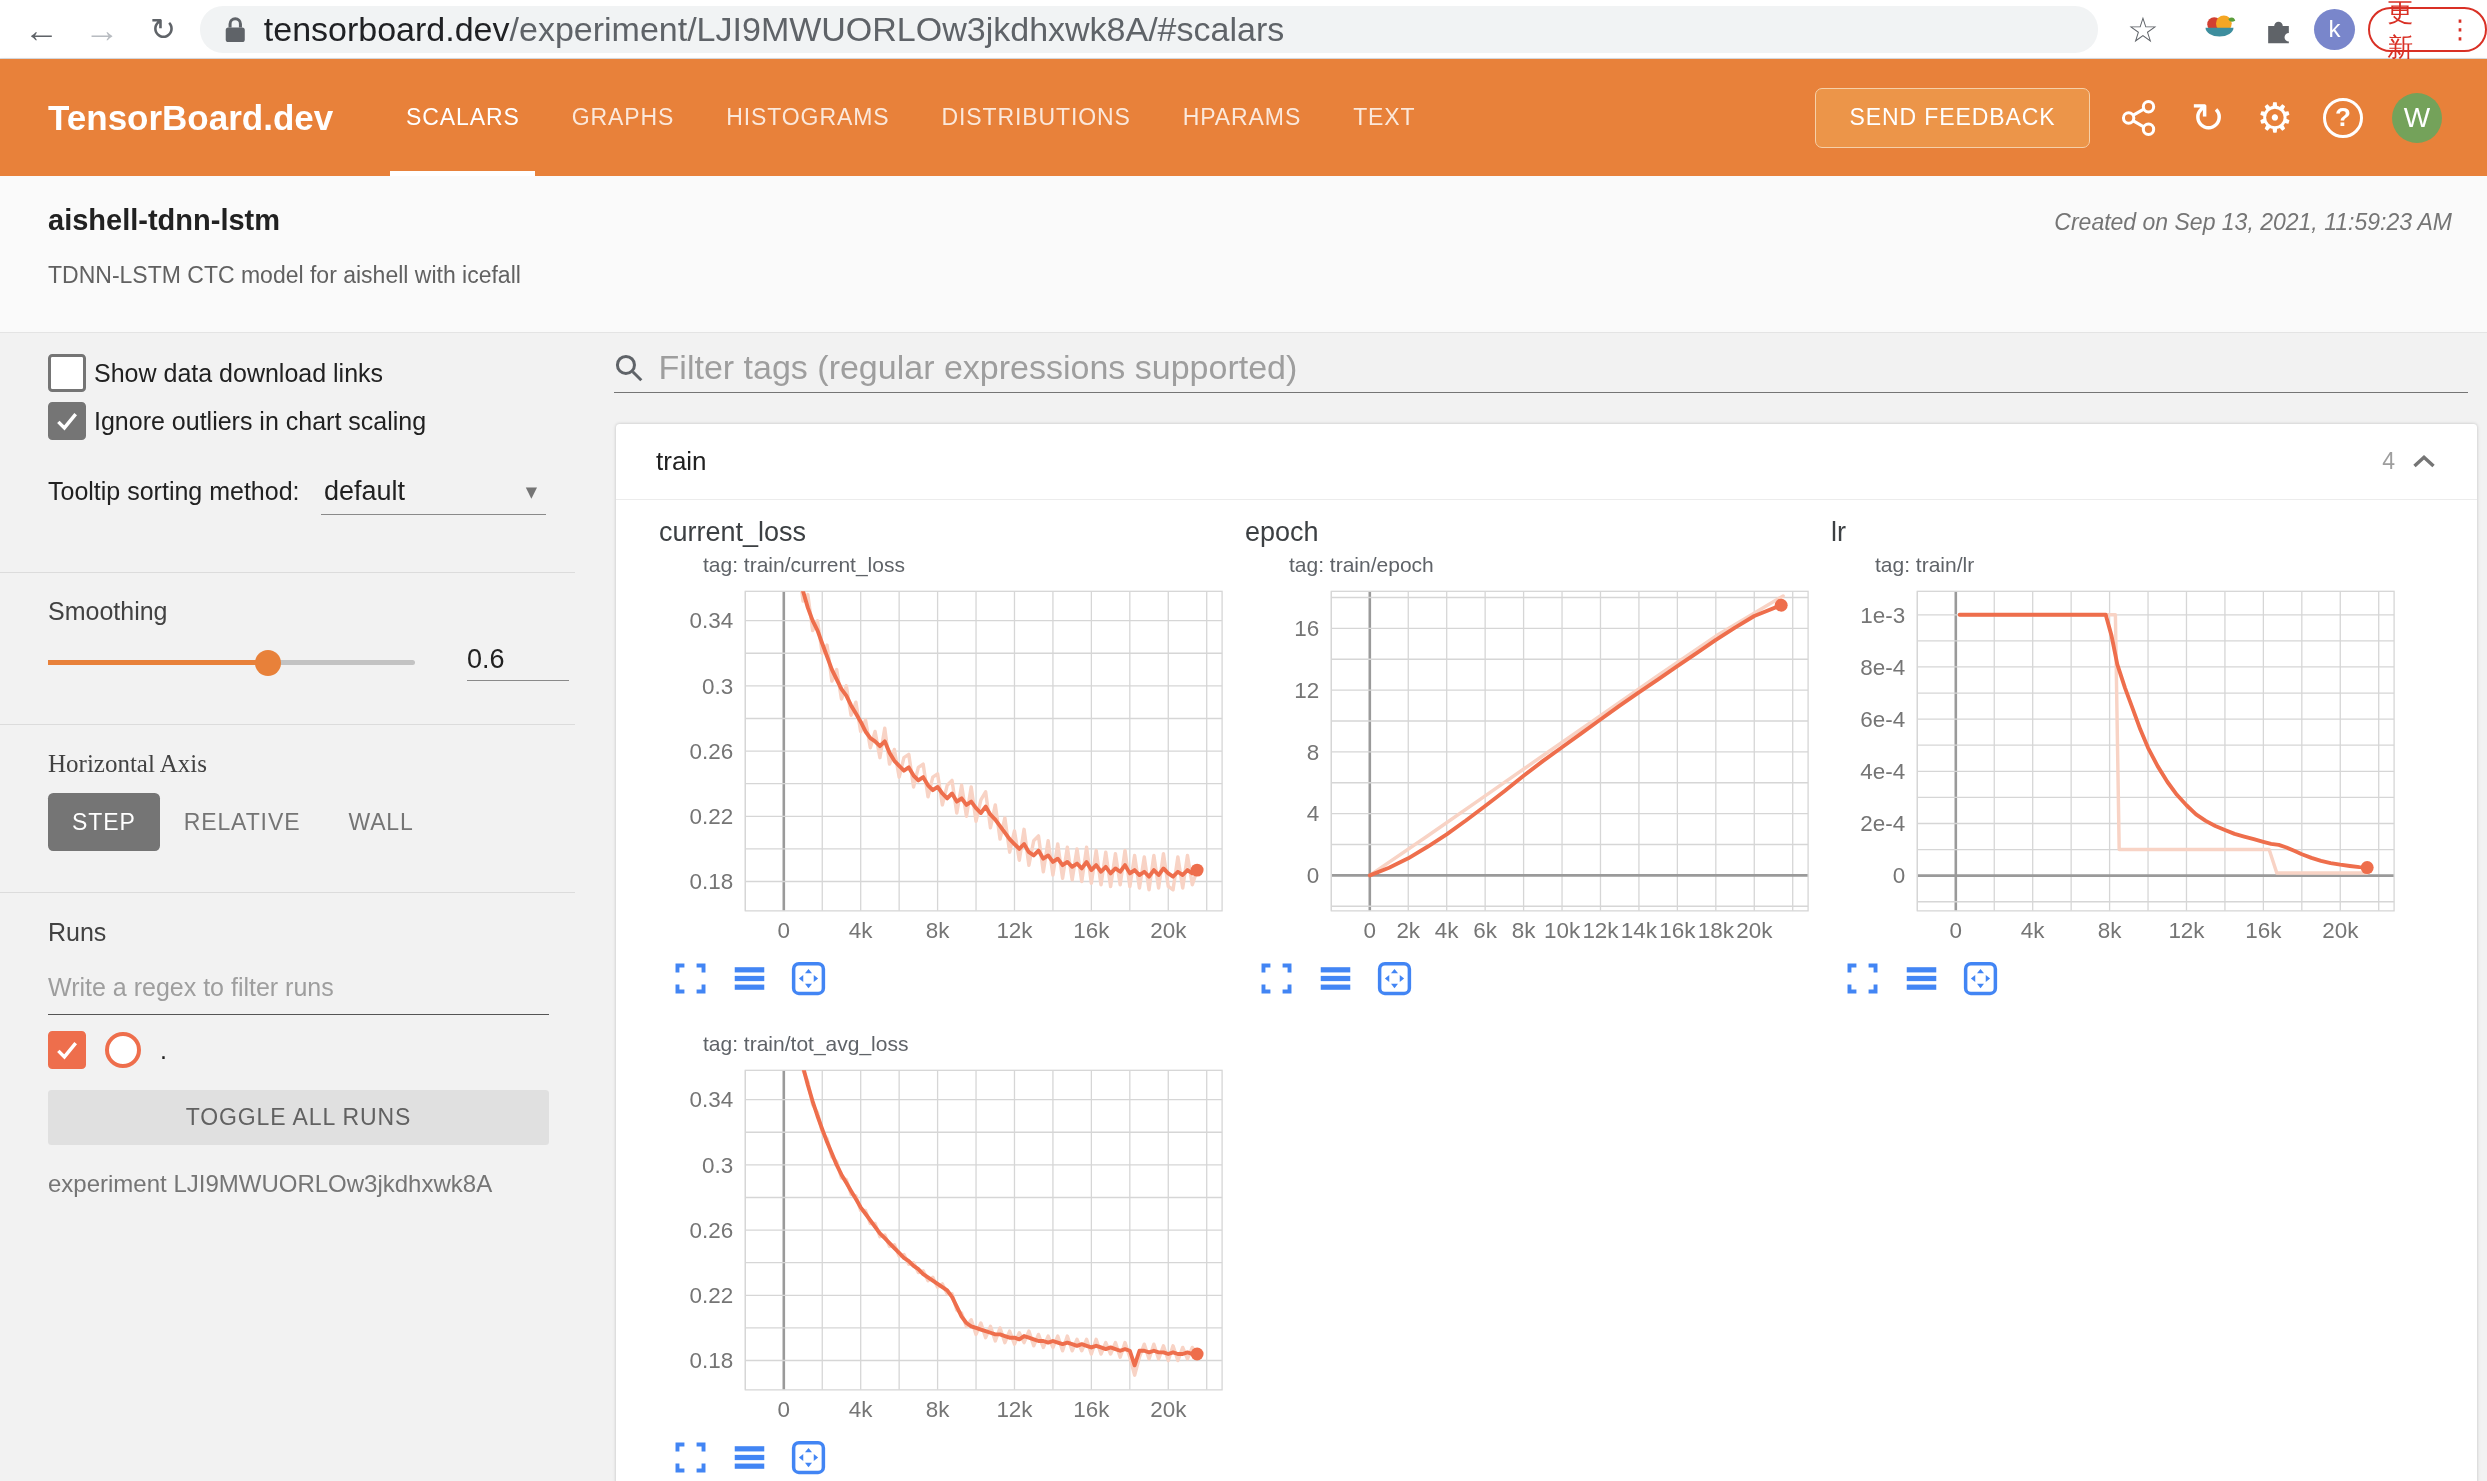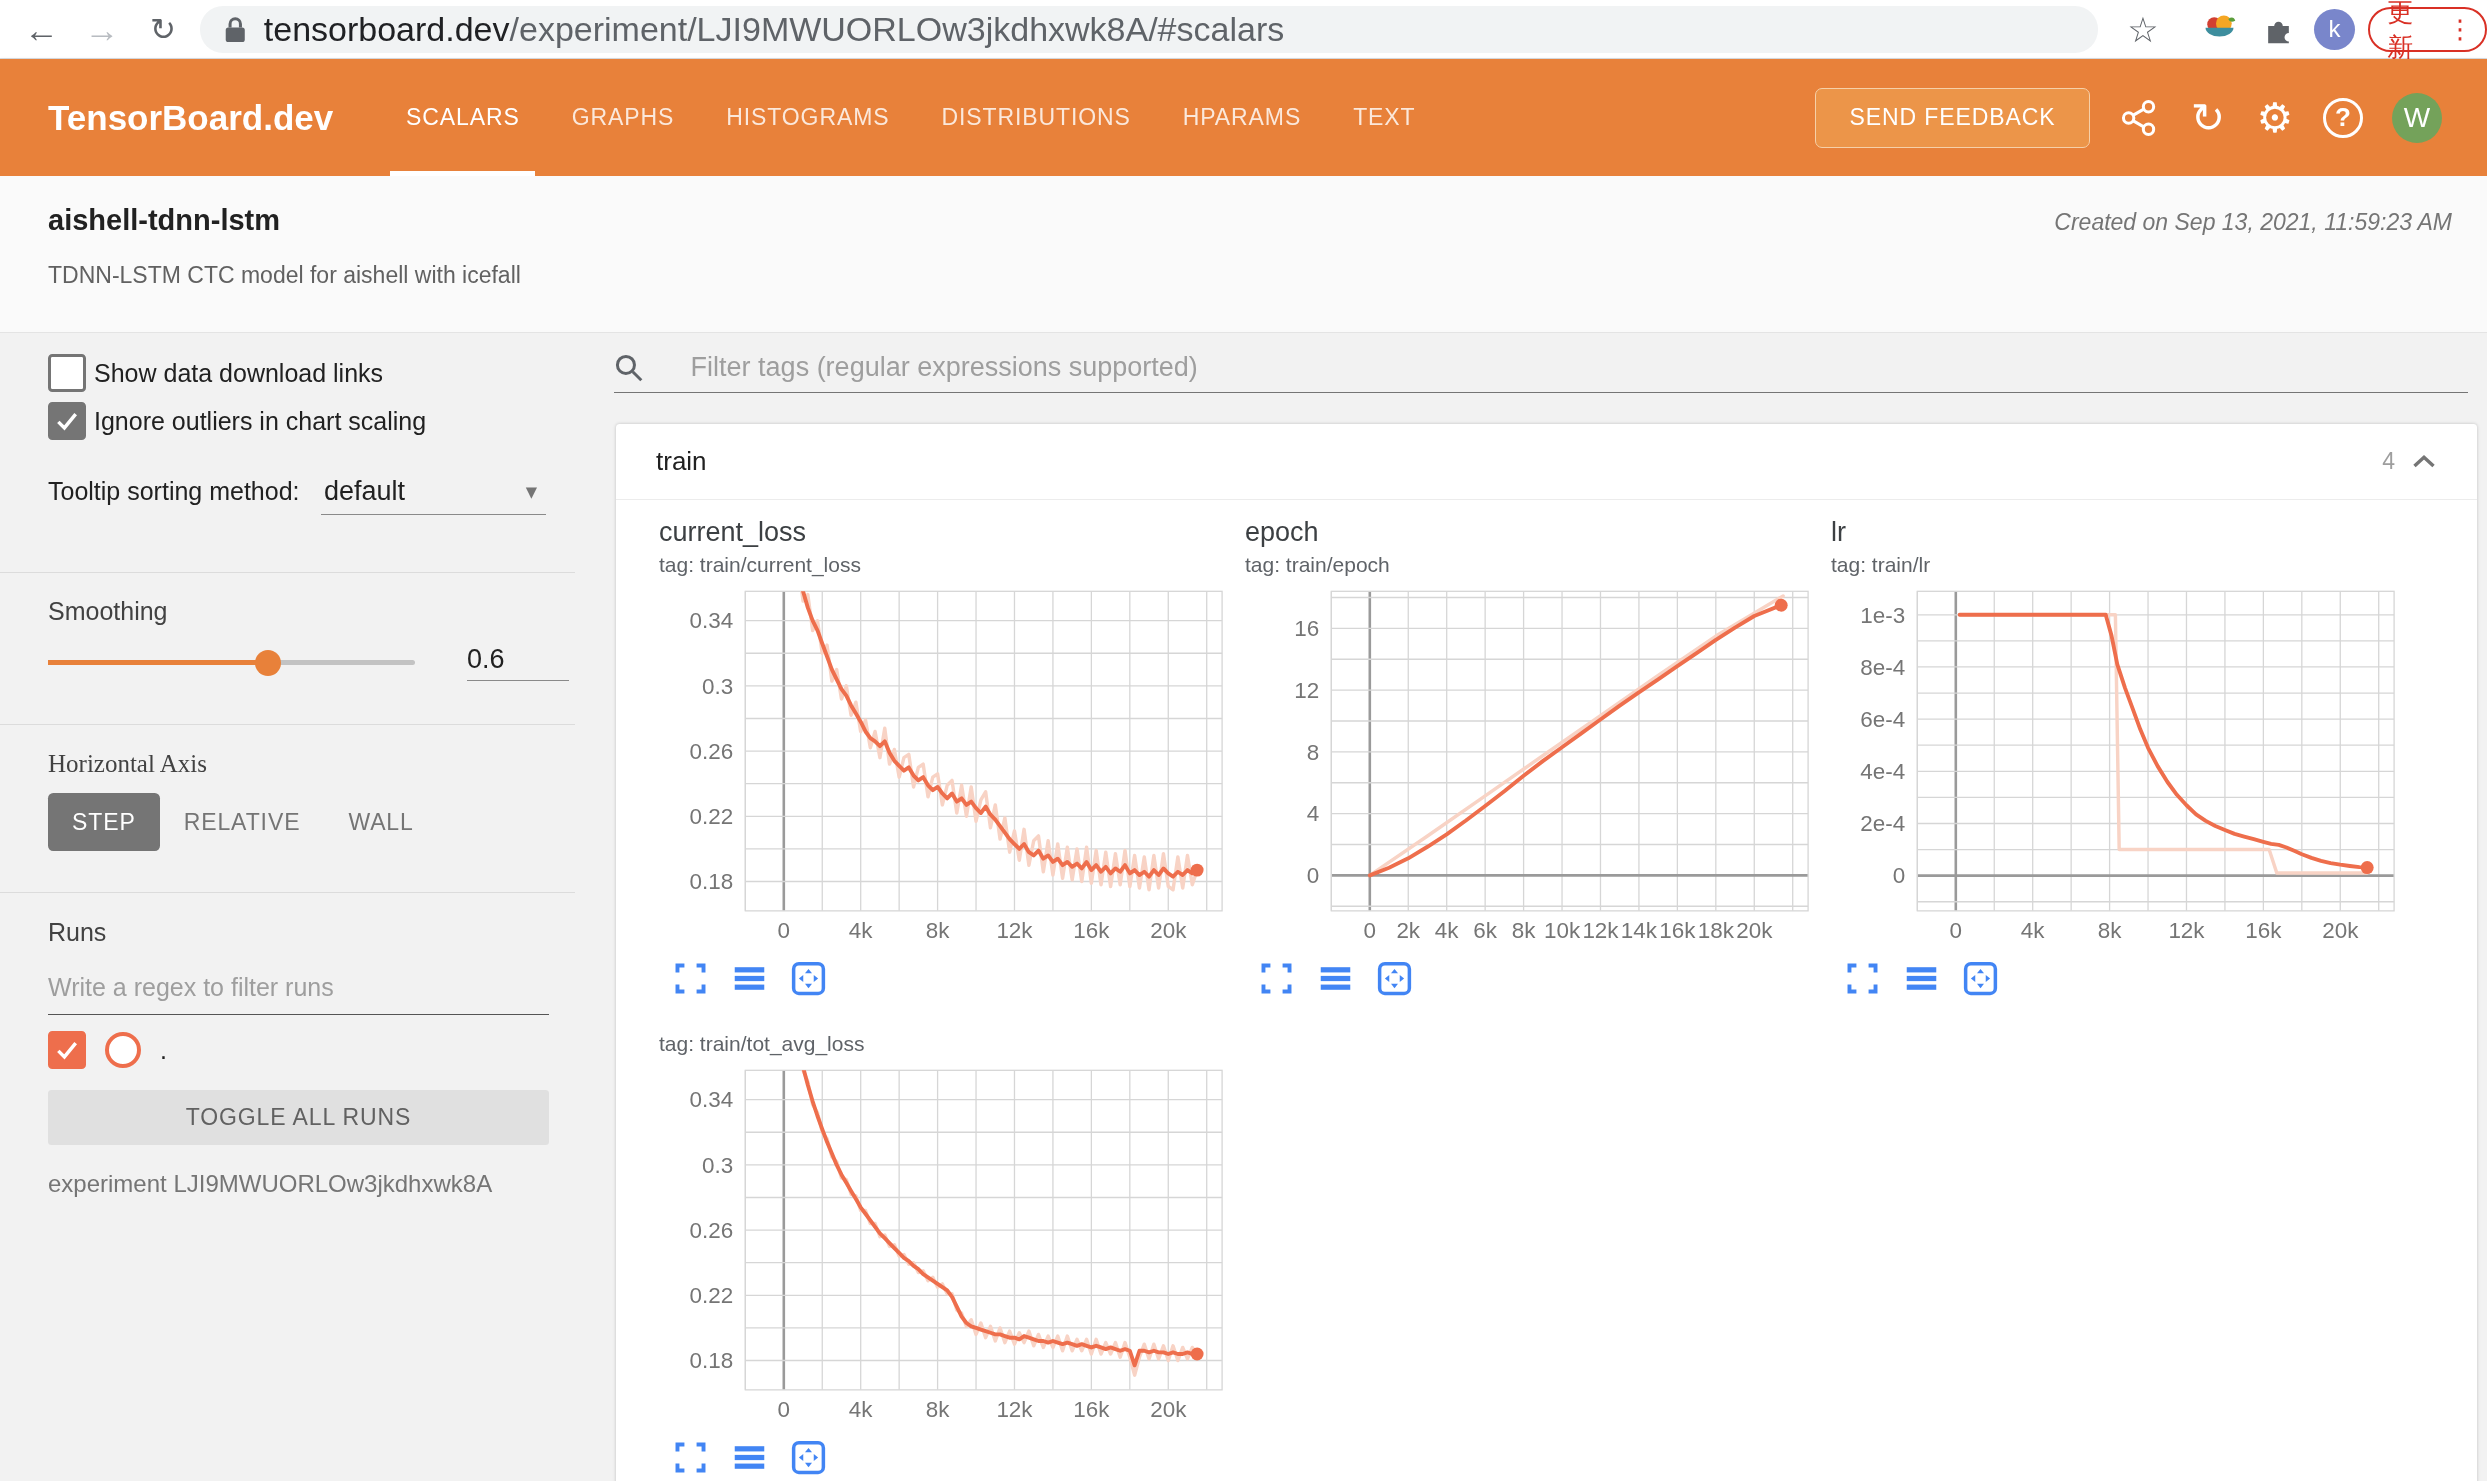--- a/index.html
+++ b/index.html
@@ -97,34 +97,34 @@
   .run-row { display:flex; align-items:center; gap:19px; }
   .run-swatch { width:36px; height:36px; border:4.3px solid #ee6e4c; border-radius:50%; background:#fff; }
   .run-name { font-size:25px; color:#212121; }
   .toggle-btn { width:501px; height:55px; background:#e0e0e0; border:none; border-radius:3.5px;
     color:#616161; font-size:23px; letter-spacing:0.9px; cursor:pointer; font-family:inherit; }
   .exp-note { font-size:24px; color:#757575; }
 
   
   .filter-row { position:absolute; left:39px; right:19px; top:10.4px; height:50px;
     border-bottom:1.7px solid #757575; display:flex; align-items:center; gap:15.6px; }
-  .filter-input { flex:1; border:none; outline:none; background:transparent; font-size:27px; color:#212121;margin-left:32px; }
+  .filter-input { flex:1; border:none; outline:none; background:transparent; font-size:34px; color:#212121; }
   .filter-input::placeholder { color:#9e9e9e; opacity:1; }
 
   .card { position:absolute; left:41px; right:10.4px; top:91px; height:1115px; background:#fff;
     border-radius:3.5px; box-shadow:0 0.9px 3.5px rgba(0,0,0,.22); }
   .card-header { position:absolute; left:0; right:0; top:0; height:76px; display:flex;
     align-items:center; padding:0 40px; border-bottom:0.9px solid #ececec; cursor:pointer; }
   .group-name { font-size:26px; color:#212121; }
   .group-right { margin-left:auto; display:flex; align-items:center; gap:15.6px; }
   .group-count { font-size:23px; color:#9e9e9e; }
 
   .chart { position:absolute; width:570px; }
   .chart-title { font-size:27px; color:#3c4043; }
-  .chart-tag { font-size:21px; color:#5f6368; margin-top:5.2px; }
+  .chart-tag { font-size:21px; color:#5f6368; margin-top:5.2px;margin-left:44px; }
   .chart svg.plot { display:block; margin-top:8.6px; }
   .chart-tools { display:flex; gap:24px; margin-top:12px; margin-left:14px; }
   .tool { width:35px; height:35px; display:flex; align-items:center; justify-content:center; cursor:pointer; }
   .r1 { top:93px; } .r2 { top:603px; }
   .c1 { left:43px; } .c2 { left:629px; } .c3 { left:1215px; }
 </style>
 </head>
 <body>
 
 <div class="browser-bar">

